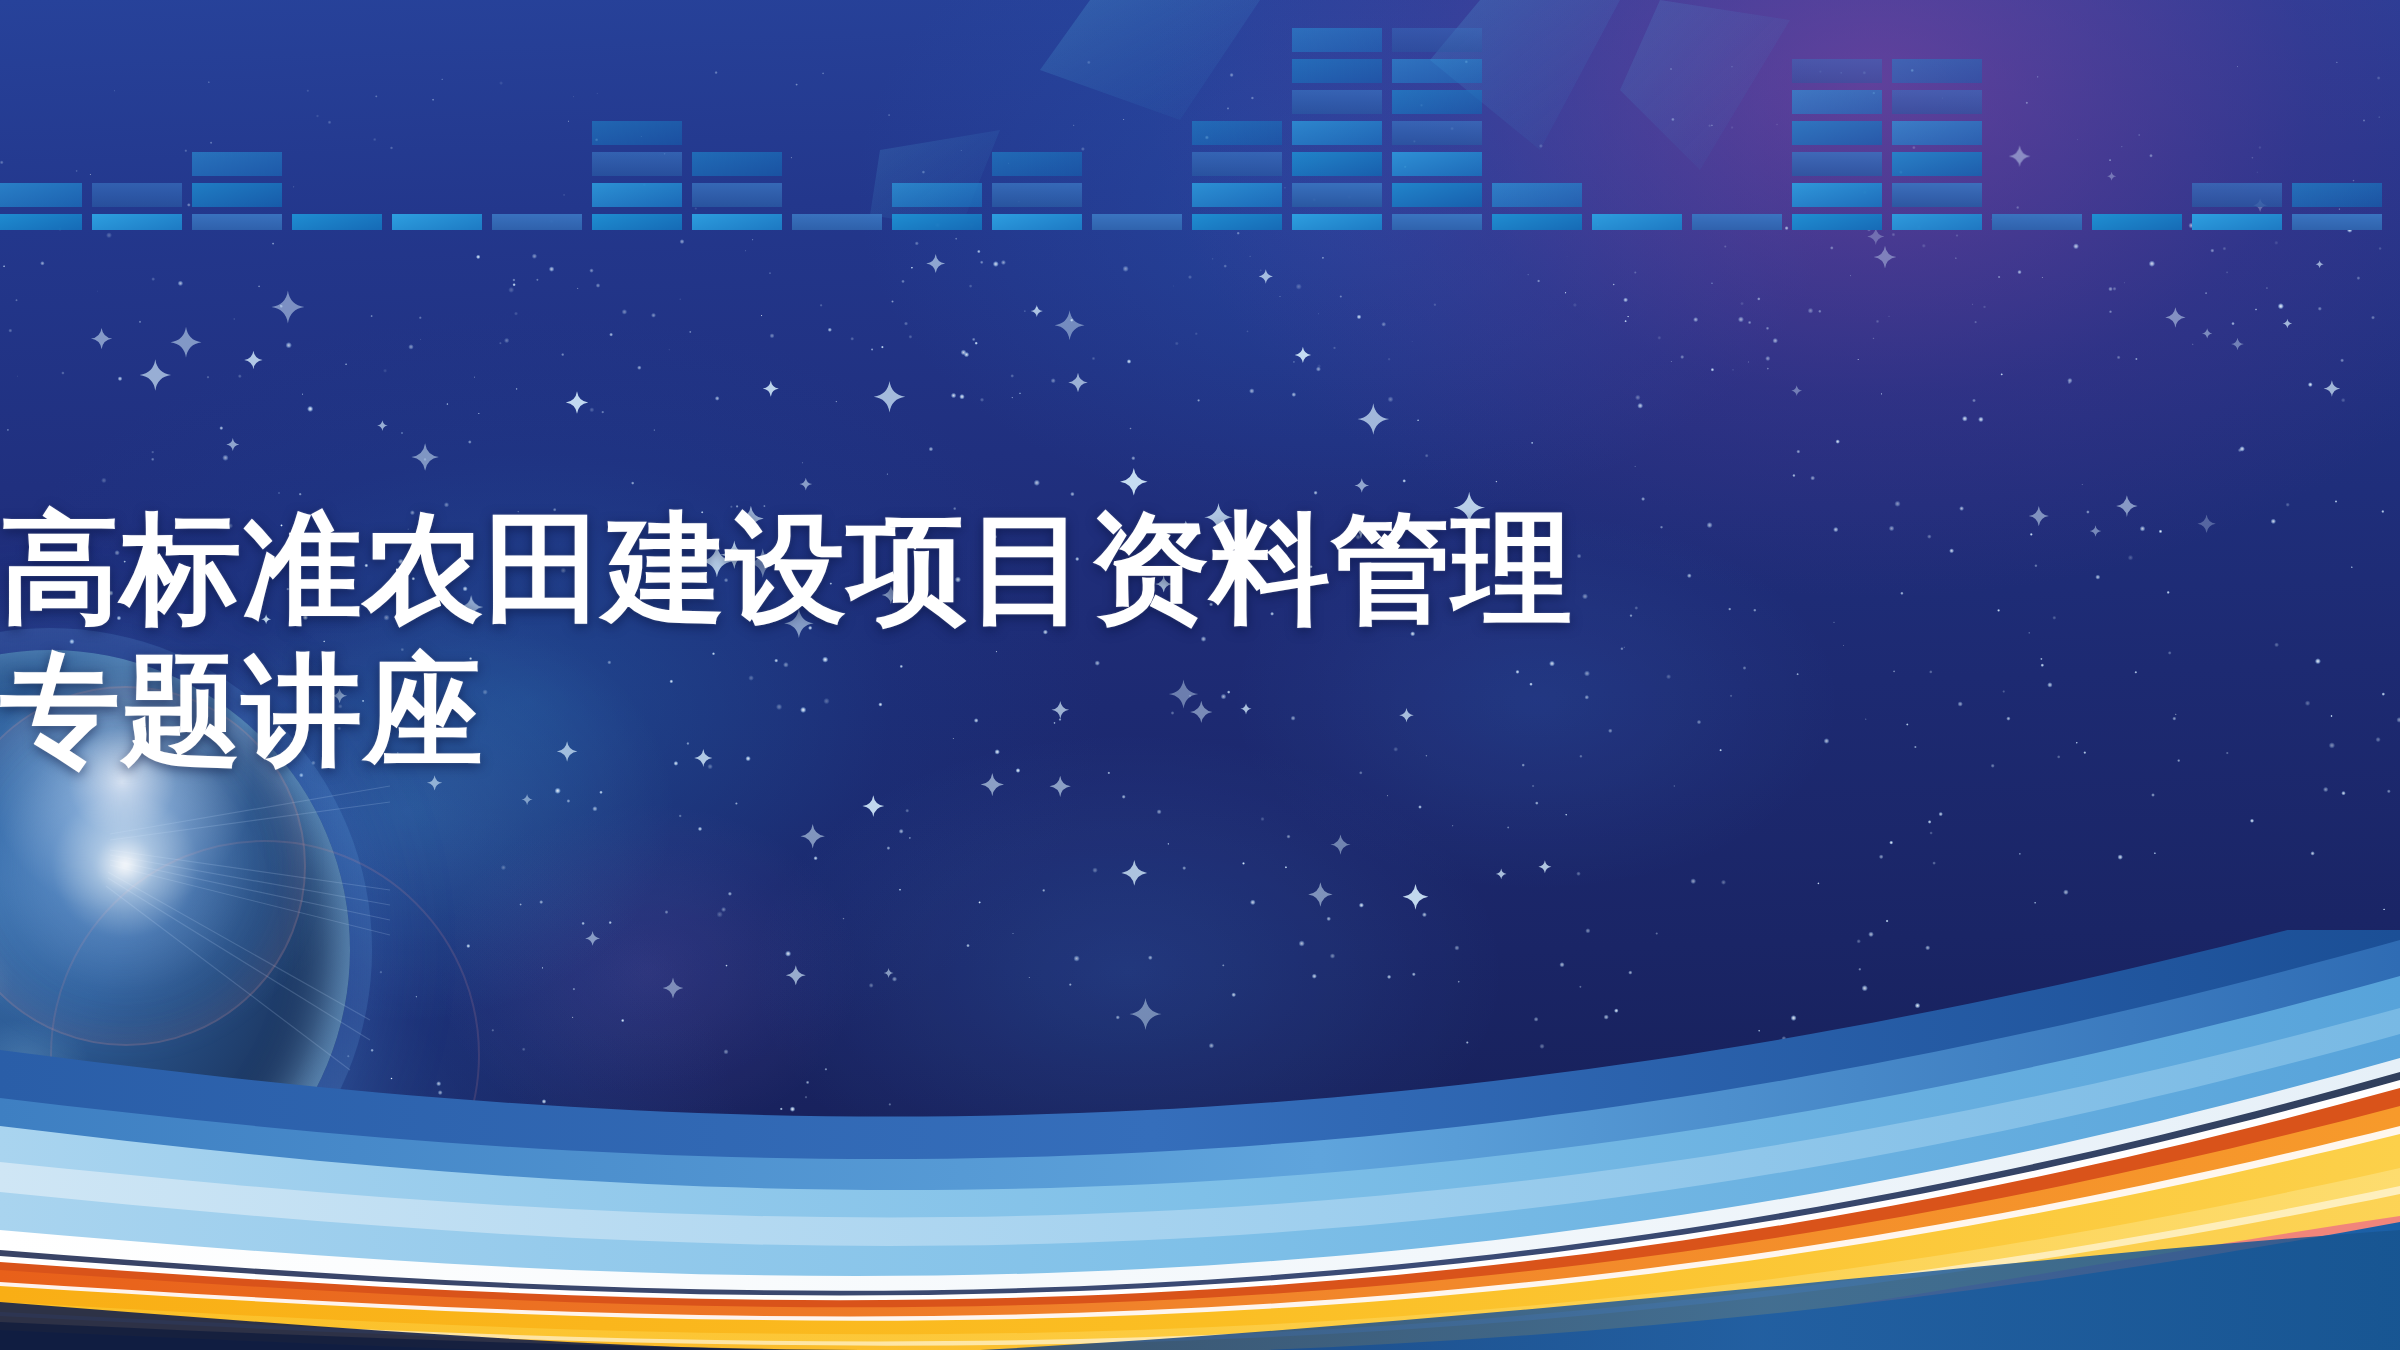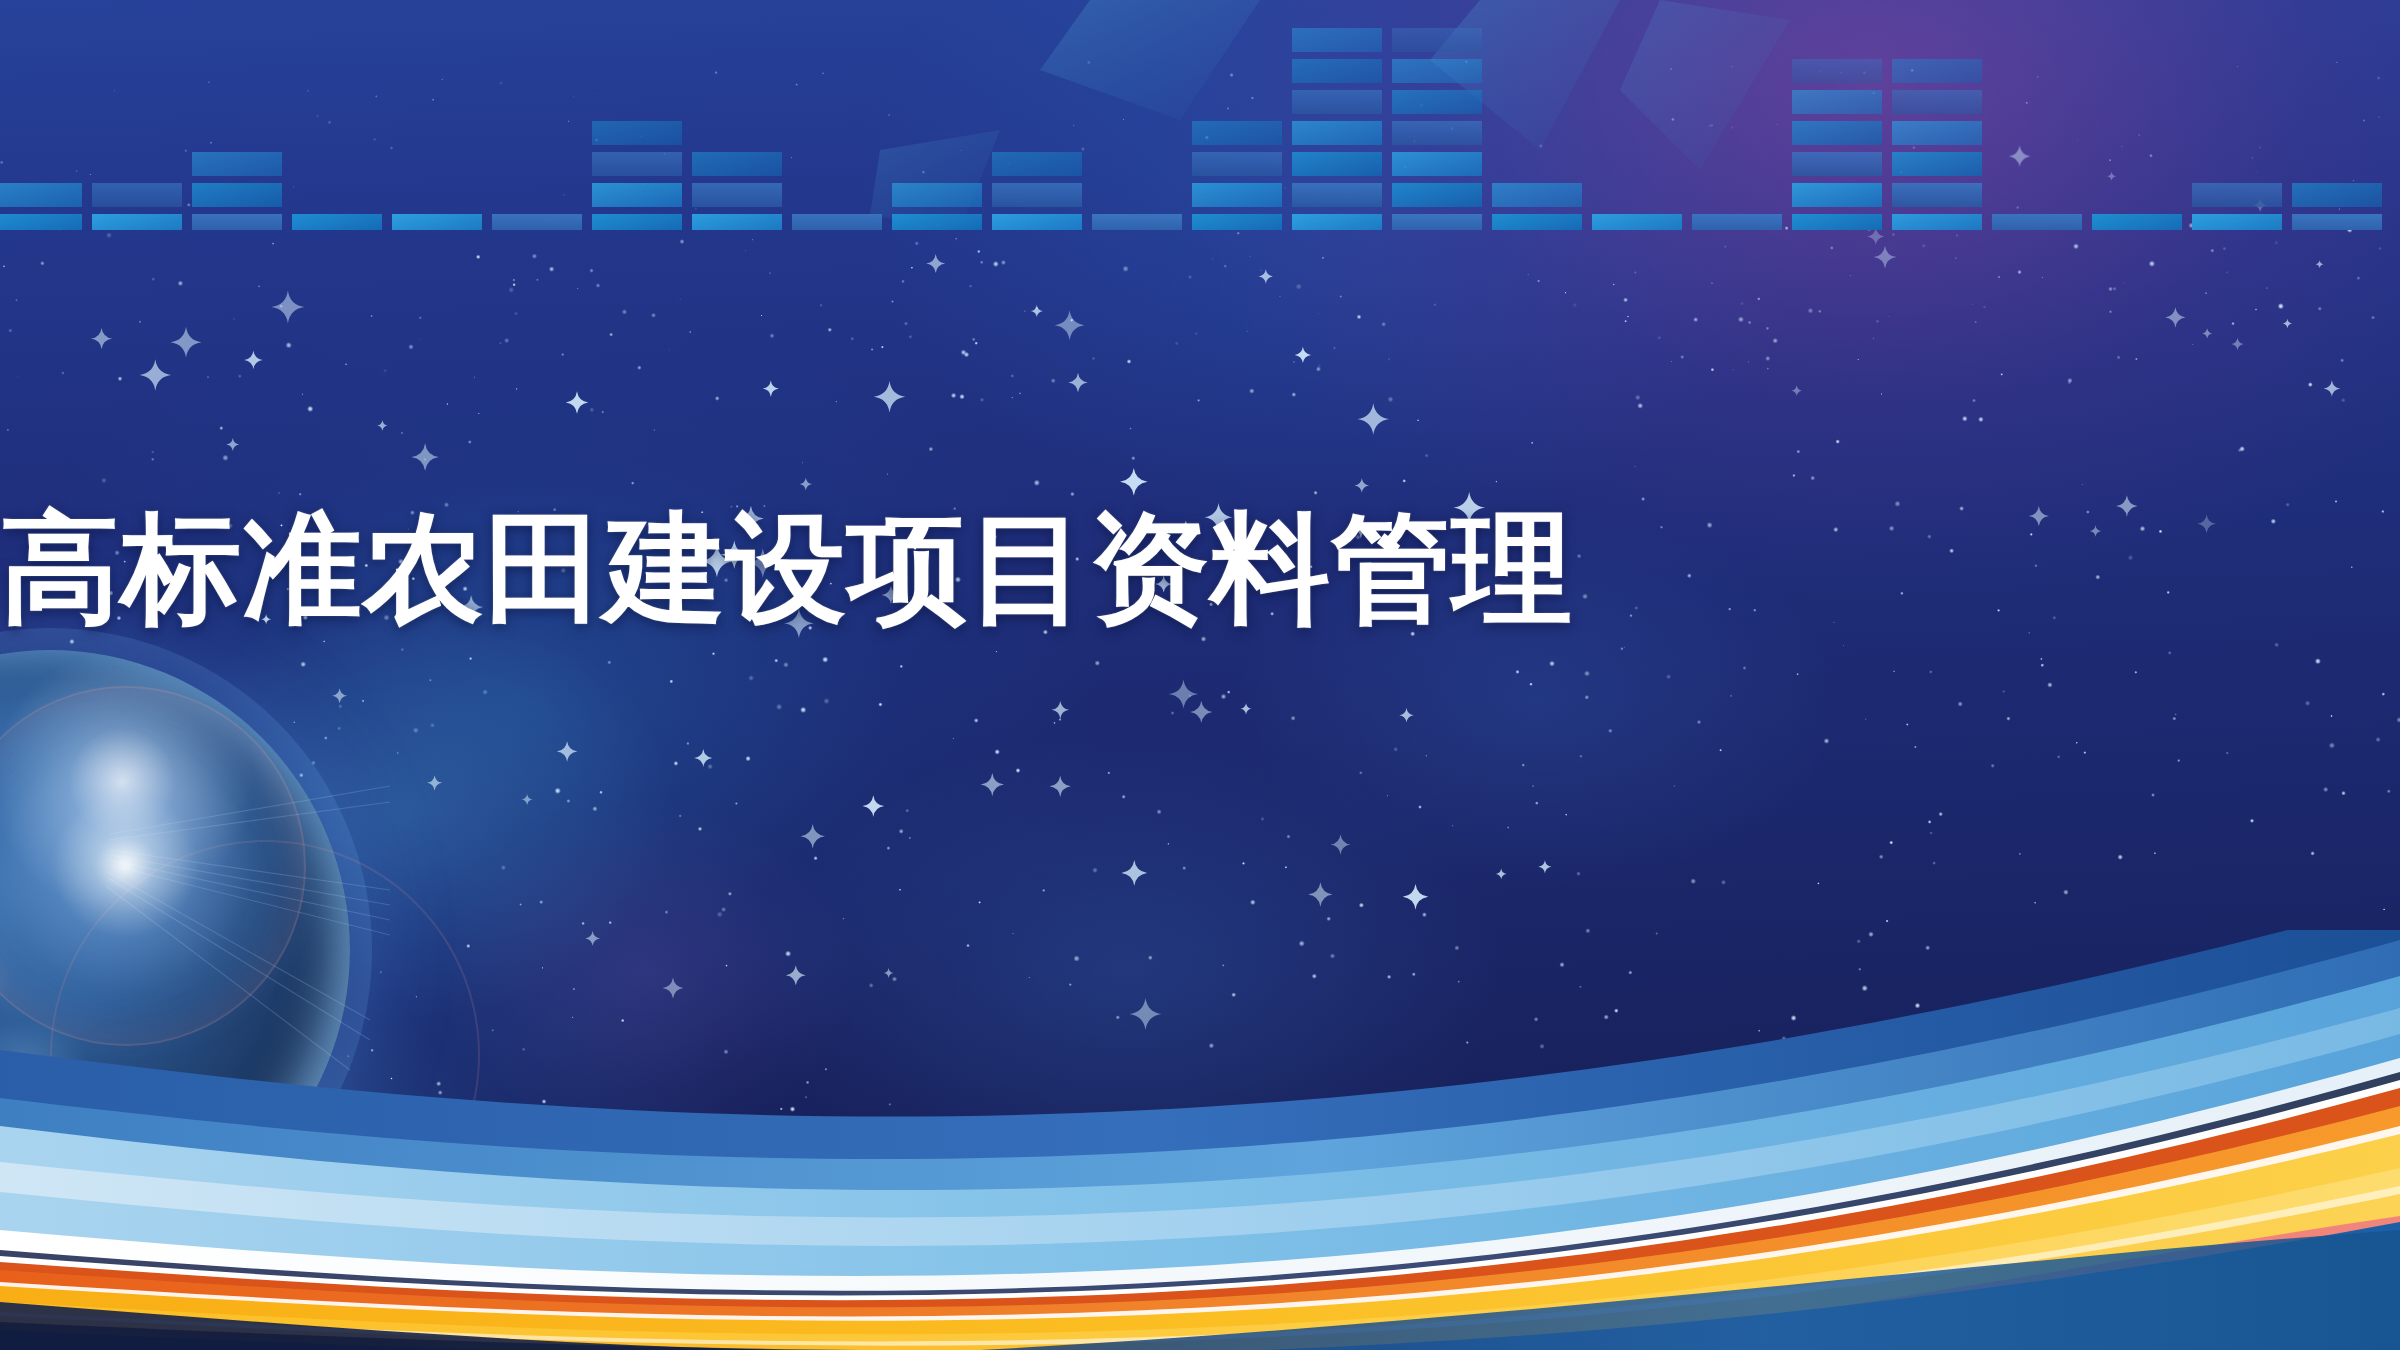--- a/index.html
+++ b/index.html
@@ -1140,15 +1140,16 @@
 
       <path d="M0,372 C260,392 520,414 780,420 L0,420 Z" fill="#16224a" opacity=".9"></path>
       <path d="M0,392 C300,406 600,418 860,420 L0,420 Z" fill="#0f1b3c" opacity=".75"></path>
 
       <path d="M980,420 C1500,392 1980,330 2400,300 L2400,420 Z" fill="url(#wBase2)" opacity=".85"></path>
     </svg>
   </div>
 
   <div class="title-block">
     <div class="title-line">高标准农田建设项目资料管理</div>
+    <div class="title-line">专题讲座</div>
   </div>
 
 </div>
 
 </body></html>

